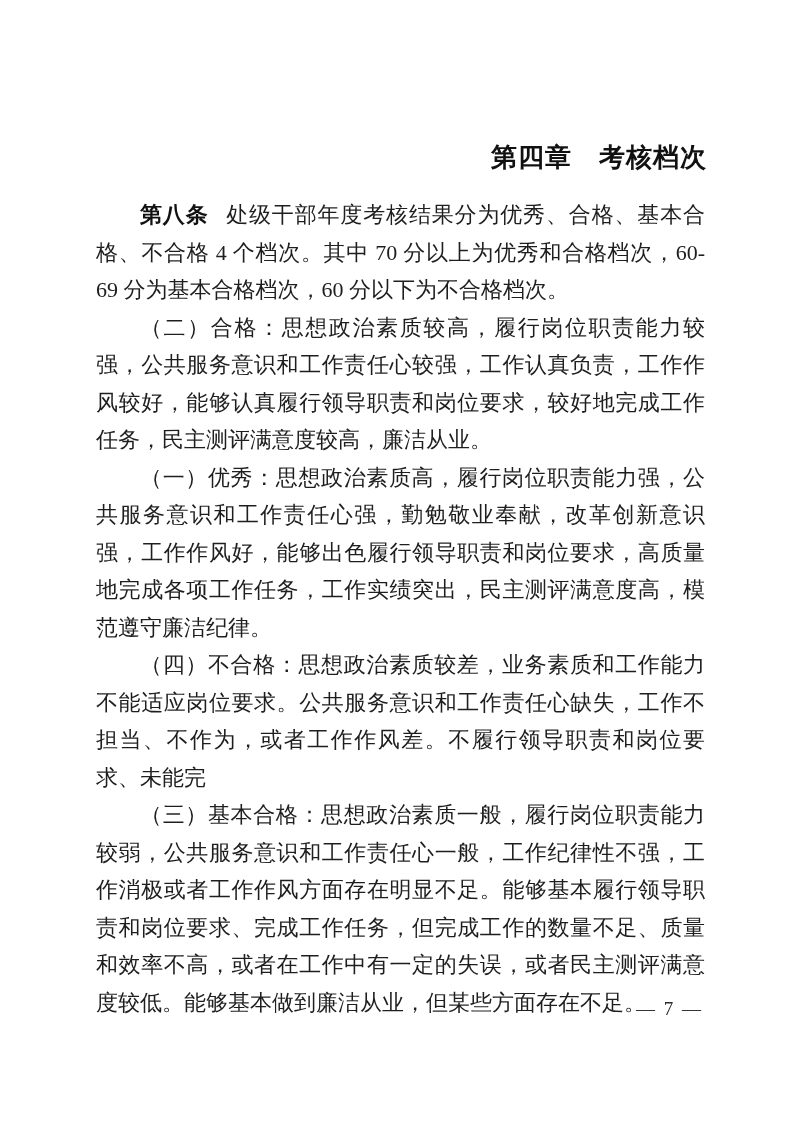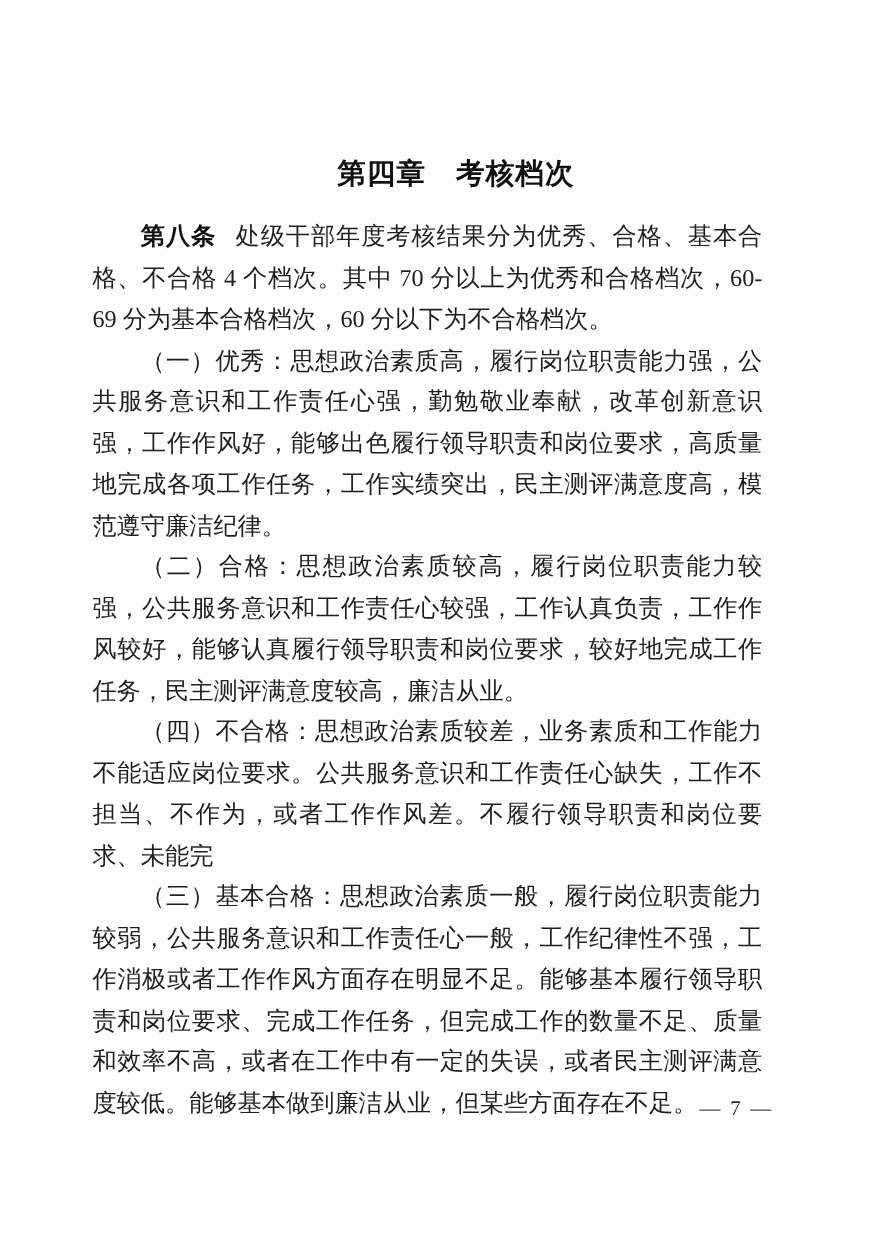--- a/index.html
+++ b/index.html
@@ -10,35 +10,35 @@
     height: 1122px;
     margin: 0 auto;
     background: #ffffff;
     color: #1a1a1a;
     font-family: "Liberation Serif", "DejaVu Serif", serif;
     overflow: hidden;
   }
   .chapter-title {
     position: absolute;
     top: 141px;
-    left: 110px;
+    left: 98px;
     width: 609px;
-    text-align: center;
+    text-align: right;
     font-family: "Liberation Sans", "DejaVu Sans", sans-serif;
     font-weight: bold;
     font-size: 26px;
     line-height: 32px;
     margin: 0;
     letter-spacing: 1px;
     color: #111111;
   }
   .body-text {
     position: absolute;
     top: 196px;
-    left: 84px;
+    left: 96px;
     width: 609px;
     font-size: 22px;
     line-height: 37.5px;
     text-align: justify;
     text-justify: inter-ideograph;
     color: #1e1e1e;
   }
   .body-text p {
     margin: 0;
     padding: 0;
@@ -65,23 +65,23 @@
 <body>
 
 <div class="page">
 
   <h1 class="chapter-title">第四章　考核档次</h1>
 
   <div class="body-text">
 
     <p><span class="article-label">第八条</span><span>处级干部年度考核结果分为优秀、合格、基本合格、不合格 4 个档次。其中 70 分以上为优秀和合格档次，60-69 分为基本合格档次，60 分以下为不合格档次。</span></p>
 
+    <p>（二）合格：思想政治素质较高，履行岗位职责能力较强，公共服务意识和工作责任心较强，工作认真负责，工作作风较好，能够认真履行领导职责和岗位要求，较好地完成工作任务，民主测评满意度较高，廉洁从业。</p>
+
     <p>（一）优秀：思想政治素质高，履行岗位职责能力强，公共服务意识和工作责任心强，勤勉敬业奉献，改革创新意识强，工作作风好，能够出色履行领导职责和岗位要求，高质量地完成各项工作任务，工作实绩突出，民主测评满意度高，模范遵守廉洁纪律。</p>
-
-    <p>（二）合格：思想政治素质较高，履行岗位职责能力较强，公共服务意识和工作责任心较强，工作认真负责，工作作风较好，能够认真履行领导职责和岗位要求，较好地完成工作任务，民主测评满意度较高，廉洁从业。</p>
 
     <p>（四）不合格：思想政治素质较差，业务素质和工作能力不能适应岗位要求。公共服务意识和工作责任心缺失，工作不担当、不作为，或者工作作风差。不履行领导职责和岗位要求、未能完</p>
 
     <p>（三）基本合格：思想政治素质一般，履行岗位职责能力较弱，公共服务意识和工作责任心一般，工作纪律性不强，工作消极或者工作作风方面存在明显不足。能够基本履行领导职责和岗位要求、完成工作任务，但完成工作的数量不足、质量和效率不高，或者在工作中有一定的失误，或者民主测评满意度较低。能够基本做到廉洁从业，但某些方面存在不足。</p>
 
   </div>
 
   <div class="page-number">— 7 —</div>
 
 </div>

